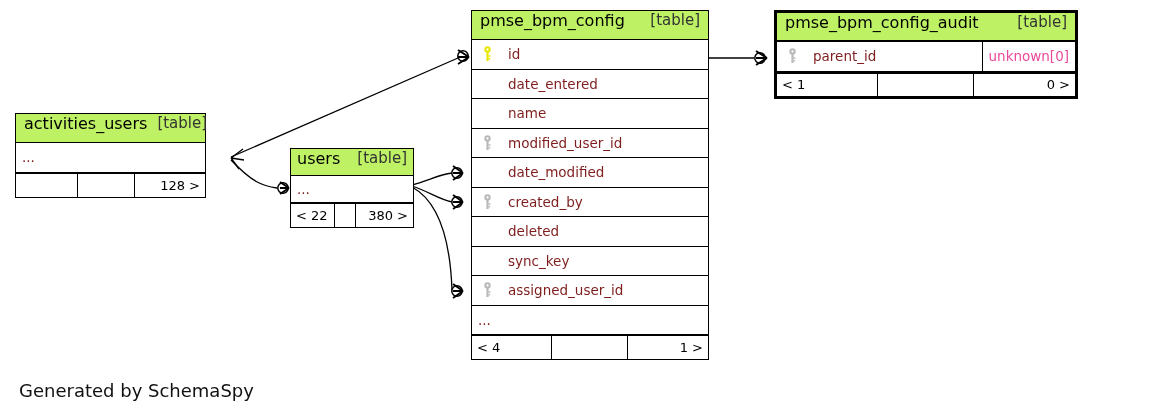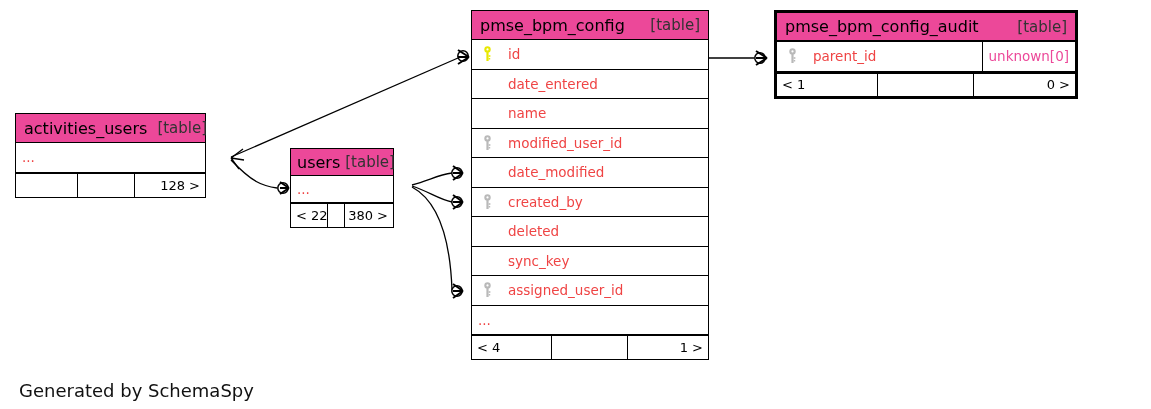--- a/index.html
+++ b/index.html
@@ -25,24 +25,23 @@
     position: absolute;
     box-sizing: border-box;
     background: #ffffff;
     border: 1px solid #000000;
     z-index: 5;
   }
   .tbl.thick { border-width: 3px; }
 
   .tbl-head {
     box-sizing: border-box;
-    background: #ec4899;
+    background: #bef264;
     border-bottom: 1px solid #000000;
     display: flex;
-    align-items: center;
     justify-content: space-between;
     padding: 0 8px;
     height: 29px;
   }
   .tbl.thick .tbl-head { border-bottom-width: 2px; }
   .tbl-tag {
     font-size: 15px;
     color: #333333;
     white-space: nowrap;
     padding-left: 10px;
@@ -59,21 +58,21 @@
   .row:last-child { border-bottom: none; }
   .row .keycell {
     width: 30px;
     min-width: 30px;
     display: flex;
     align-items: center;
     justify-content: center;
   }
   .row .colname {
     font-size: 13.5px;
-    color: #ef4444;
+    color: #7f1d1d;
     white-space: nowrap;
     padding-left: 6px;
     flex: 1;
   }
   .row .coltype {
     box-sizing: border-box;
     font-size: 13.5px;
     color: #ec4899;
     white-space: nowrap;
     padding: 0 6px;
@@ -193,21 +192,21 @@
   <div class="row ellipsis">
     <span class="colname">...</span>
   </div>
   <div class="foot">
     <span class="fcell left" style="width:33%;"></span>
     <span class="fcell" style="width:30%;"></span>
     <span class="fcell right" style="width:37%;">128 &gt;</span>
   </div>
 </div>
 
-<div class="tbl" style="left:290px; top:148px; width:104px;">
+<div class="tbl" style="left:290px; top:148px; width:124px;">
   <div class="tbl-head" style="height:27px; padding:0 6px;">
     <span>users</span>
     <span class="tbl-tag" style="padding-left:5px;">[table]</span>
   </div>
   <div class="row ellipsis" style="height:27px;">
     <span class="colname">...</span>
   </div>
   <div class="foot">
     <span class="fcell left" style="width:36%;">&lt; 22</span>
     <span class="fcell" style="width:17%;"></span>

